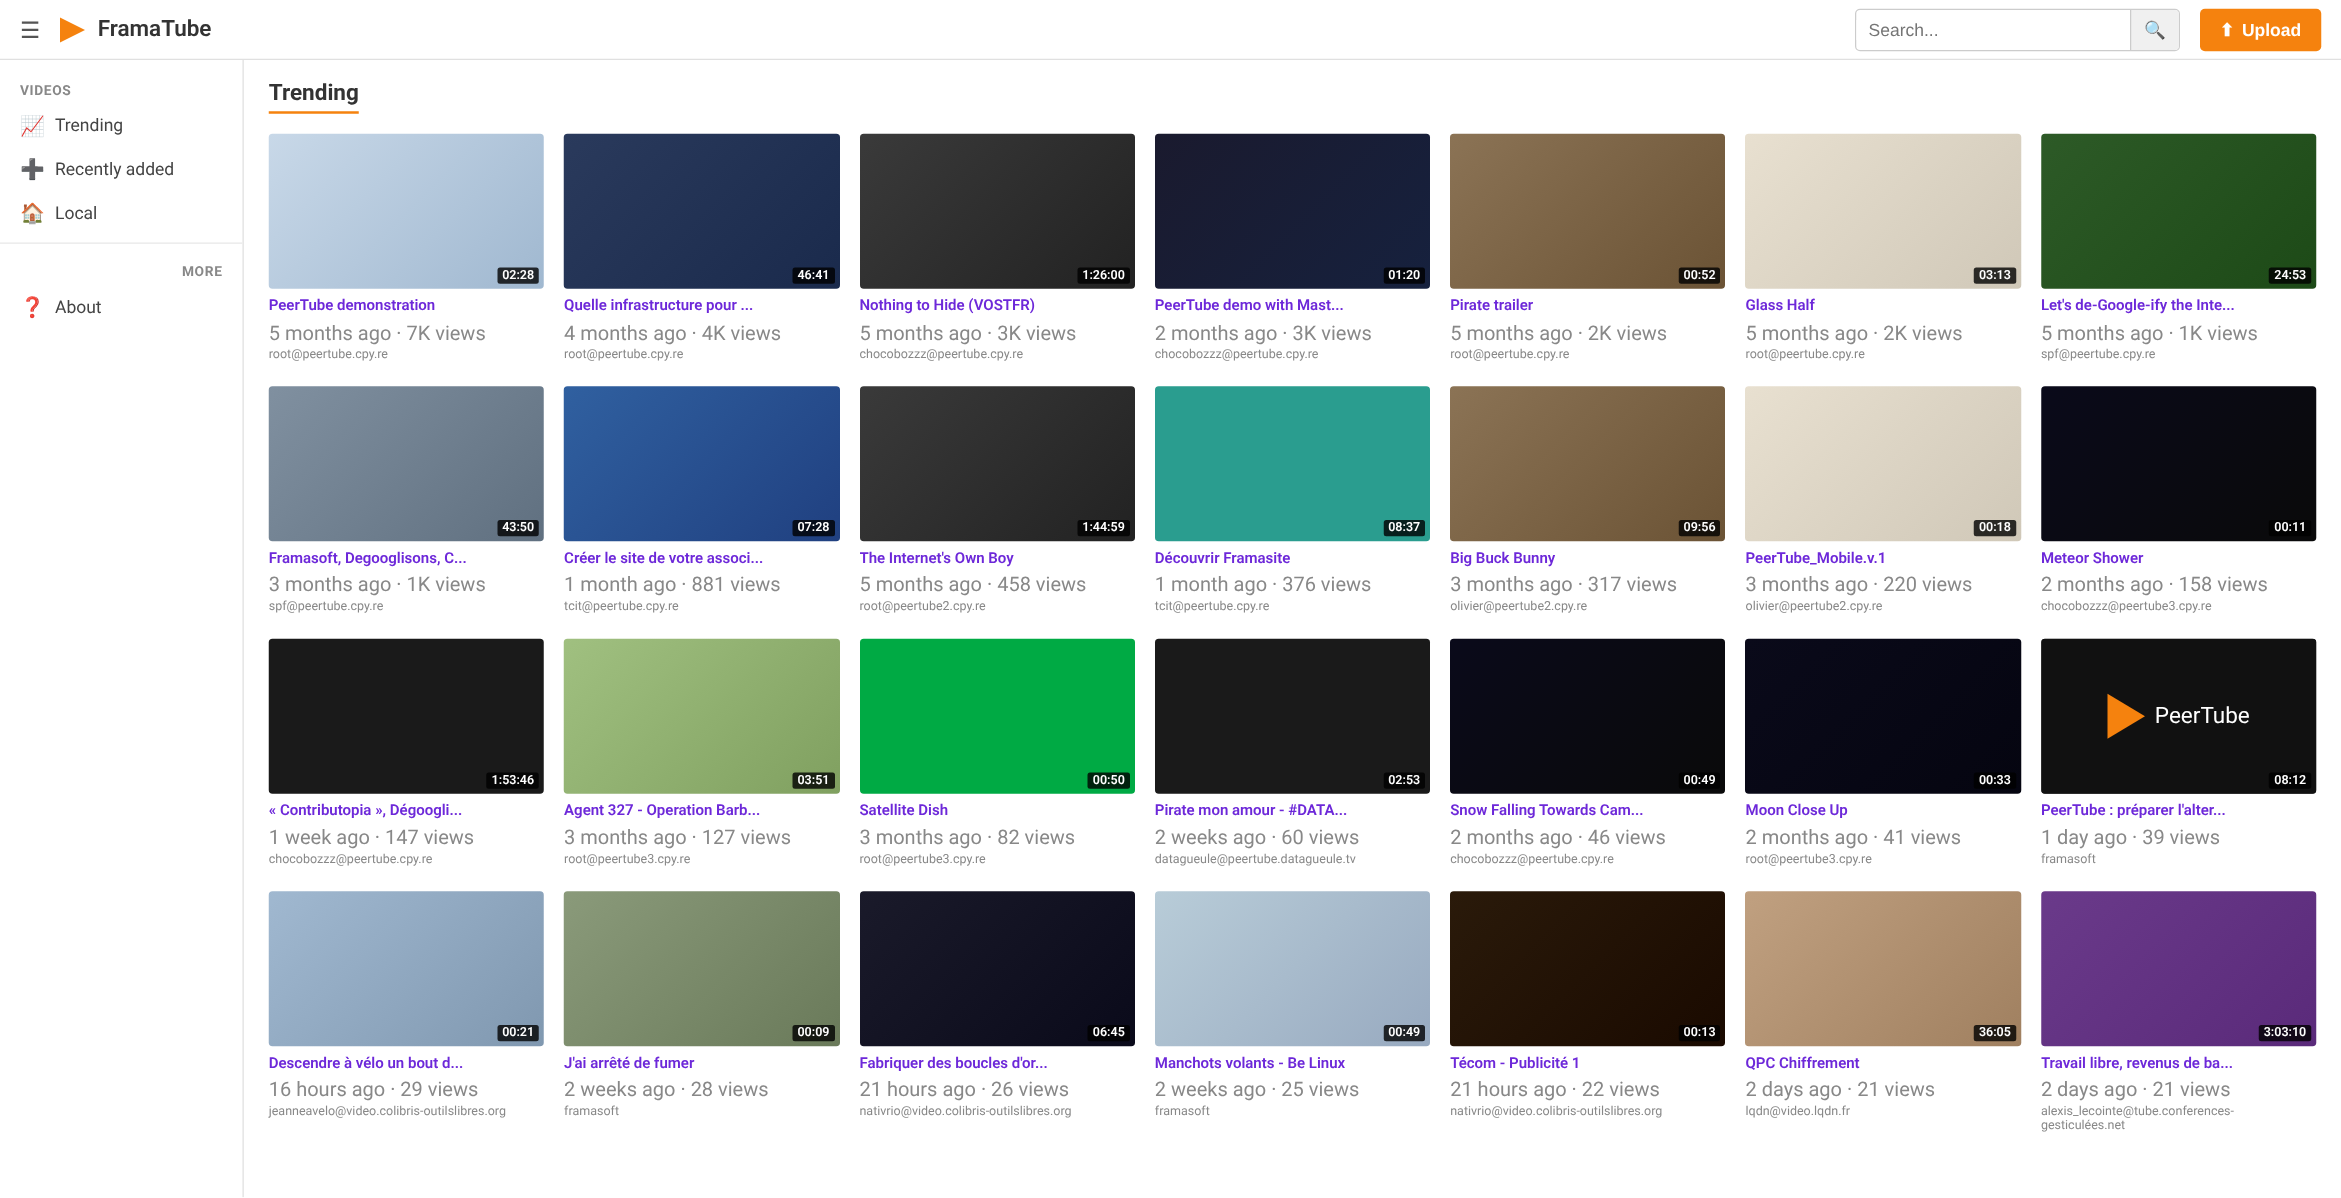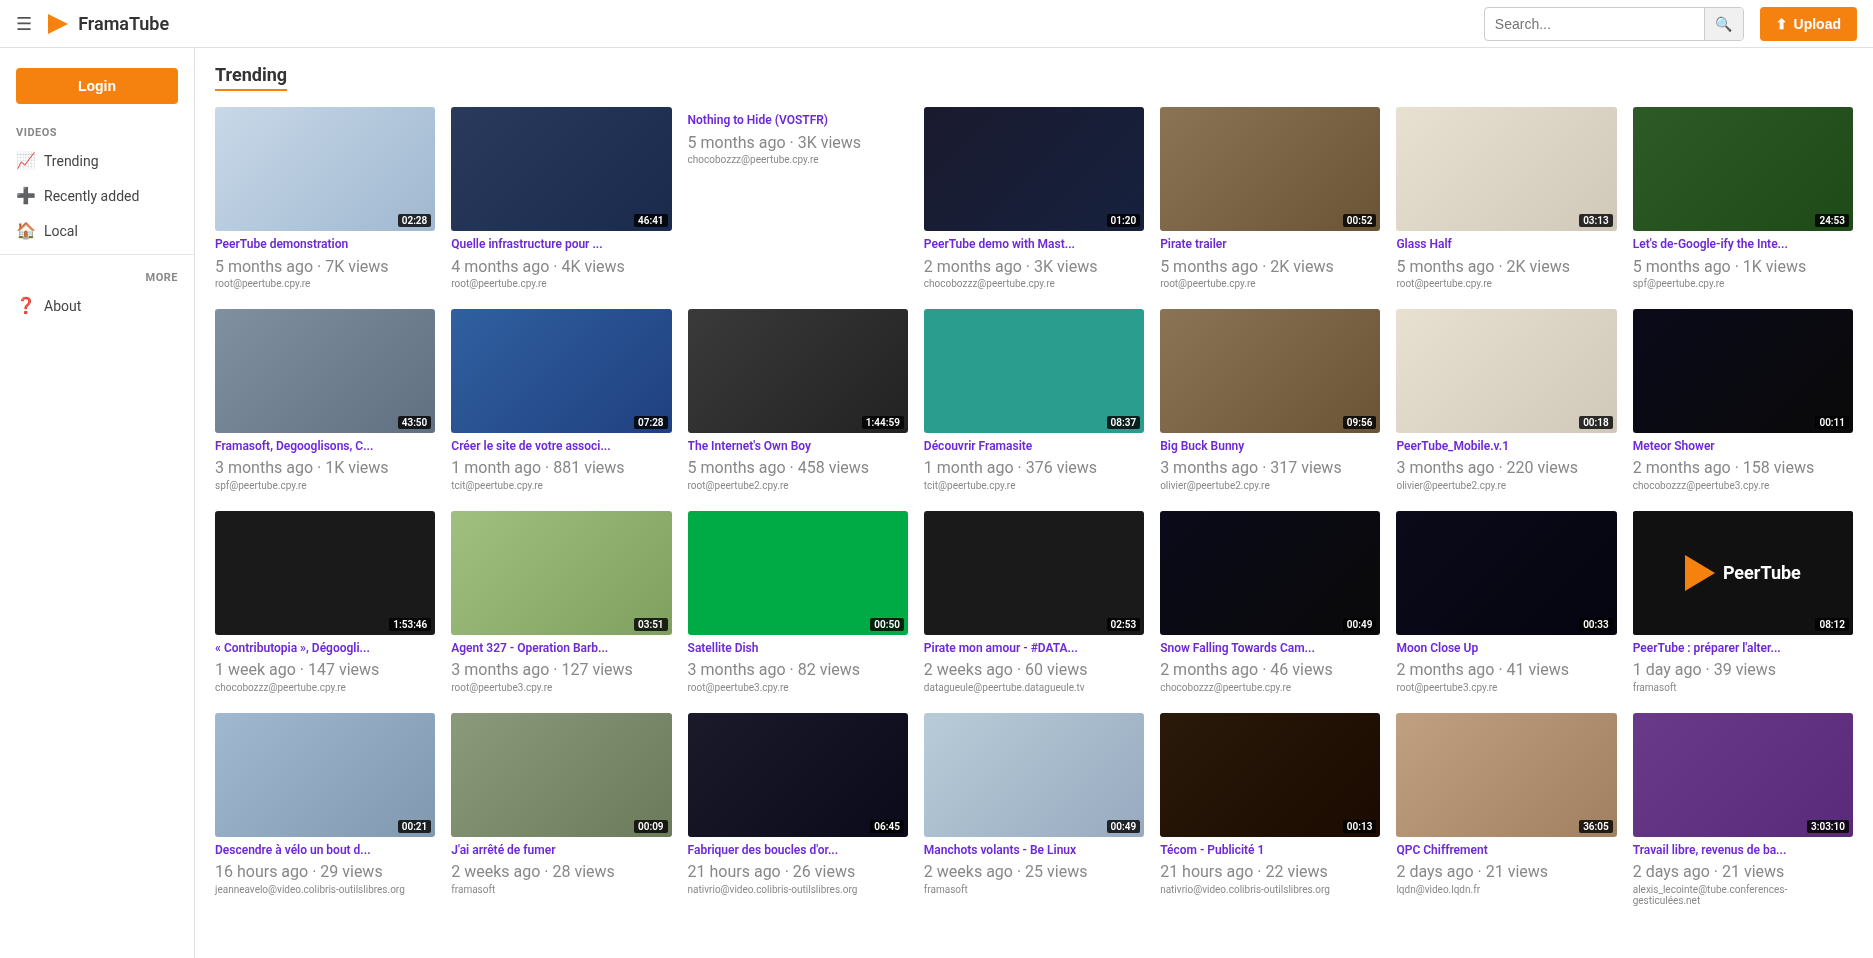--- a/index.html
+++ b/index.html
@@ -91,23 +91,20 @@
   </div>
   <button class="upload-btn">
     <span>⬆</span>
     <span>Upload</span>
   </button>
 </div>
 
 <div class="layout">
 
   <nav class="sidebar">
-    <div class="sidebar-login">
-      <button class="sidebar-login-btn">Login</button>
-    </div>
     <div class="sidebar-section-label">VIDEOS</div>
     <a class="sidebar-item" href="#">
       <span class="sidebar-item-icon">📈</span>
       <span>Trending</span>
     </a>
     <a class="sidebar-item" href="#">
       <span class="sidebar-item-icon">➕</span>
       <span>Recently added</span>
     </a>
     <a class="sidebar-item" href="#">
@@ -141,20 +138,23 @@
             <div class="video-thumb thumb-2">
               <div class="video-duration">46:41</div>
             </div>
             <div class="video-info">
               <div class="video-title">Quelle infrastructure pour ...</div>
               <div class="video-meta">4 months ago · 4K views</div>
               <div class="video-author">root@peertube.cpy.re</div>
             </div>
           </div>
           <div class="video-card">
+            <div class="video-thumb thumb-3">
+              <div class="video-duration">1:26:00</div>
+            </div>
             <div class="video-info">
               <div class="video-title">Nothing to Hide (VOSTFR)</div>
               <div class="video-meta">5 months ago · 3K views</div>
               <div class="video-author">chocobozzz@peertube.cpy.re</div>
             </div>
           </div>
           <div class="video-card">
             <div class="video-thumb thumb-4">
               <div class="video-duration">01:20</div>
             </div>
@@ -326,21 +326,21 @@
               <div class="video-title">Moon Close Up</div>
               <div class="video-meta">2 months ago · 41 views</div>
               <div class="video-author">root@peertube3.cpy.re</div>
             </div>
           </div>
           <div class="video-card">
             <div class="video-thumb thumb-peertube">
               <div style="position: absolute; top: 0px; left: 0px; width: 100%; height: 100%; display: flex; align-items: center; justify-content: center; background: rgb(17, 17, 17);">
                 <div style="display:flex;align-items:center;gap:8px;">
                   <div style="width:0;height:0;border-top:18px solid transparent;border-bottom:18px solid transparent;border-left:30px solid #f5820e;"></div>
-                  <span style="color:#fff;font-size:18px;font-weight:700;">PeerTube</span>
+                  <span style="color:#fff;font-size:18px;font-weight:400;">PeerTube</span>
                 </div>
               </div>
               <div class="video-duration">08:12</div>
             </div>
             <div class="video-info">
               <div class="video-title">PeerTube : préparer l'alter...</div>
               <div class="video-meta">1 day ago · 39 views</div>
               <div class="video-author">framasoft</div>
             </div>
           </div>

